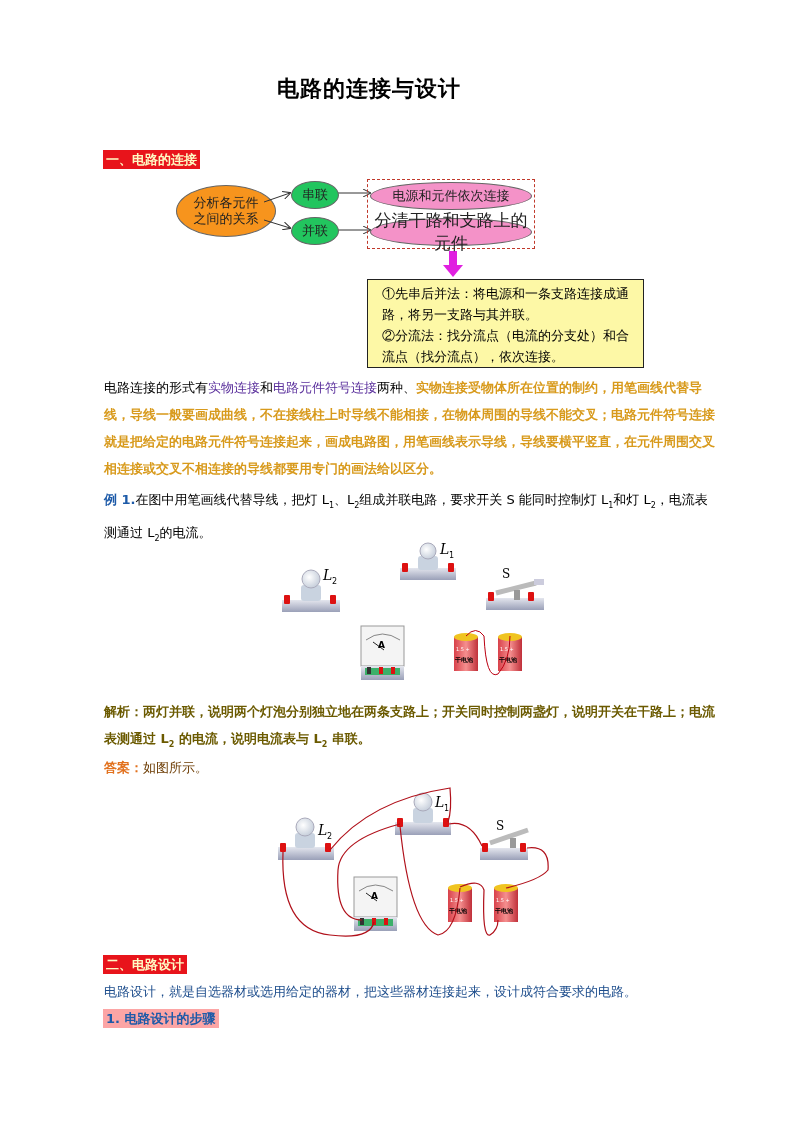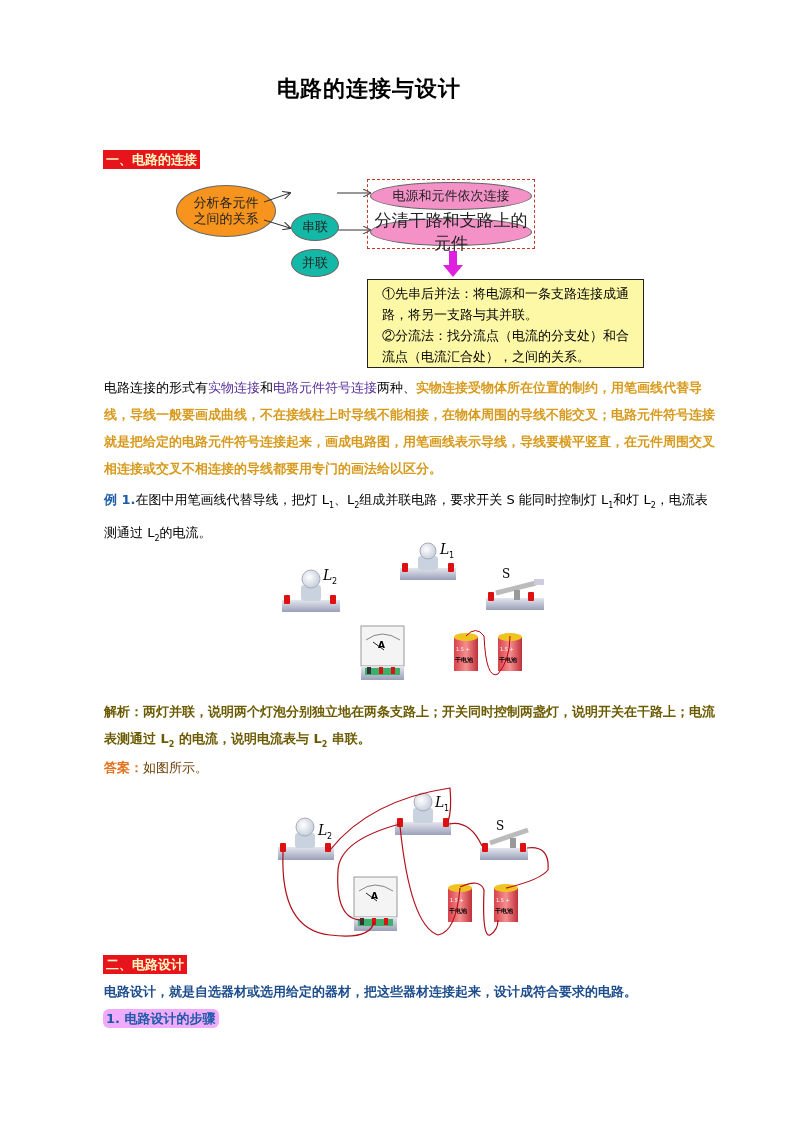--- a/index.html
+++ b/index.html
@@ -1,32 +1,32 @@
 <!DOCTYPE html>
 <html><head>
   <meta charset="utf-8">
   <style>
     html, body { margin: 0; padding: 0; background: #ffffff; }
     body { width: 794px; height: 1123px; position: relative; overflow: hidden;
       font-family: "DejaVu Sans", "Liberation Sans", sans-serif; color: #000; }
     .abs { position: absolute; }
     .title { left: 0; width: 738px; top: 74px; text-align: center; font-size: 22px; font-weight: bold; letter-spacing: 1px; }
     .sec-head { background: #e8141b; color: #fef9c3; font-weight: bold; font-size: 13px; padding: 1px 3px; line-height: 17px; }
-    .green-head { background: #f0abfc; color: #1d5aa8; font-weight: bold; font-size: 13px; padding: 1px 3px; line-height: 17px; border-radius: 6px; }
+    .green-head { background: #fca5a5; color: #1d5aa8; font-weight: bold; font-size: 13px; padding: 1px 3px; line-height: 17px; }
     .para { left: 104px; width: 616px; font-size: 13px; line-height: 27px; }
     .purple { color: #5a2f9c; }
     .orange { color: #d89a1c; font-weight: bold; }
     .olive { color: #6b5a00; font-weight: bold; }
     .answer-label { color: #e2711d; font-weight: bold; }
     .answer-text { color: #6b3a00; }
     .example-label { color: #1d5aa8; font-weight: bold; }
-    .blue-para { color: #1d4d8c; font-weight: bold; }
+    .blue-para { color: #1d4d8c; font-weight: normal; }
     .ellipse { position: absolute; border-radius: 50%; display: flex; align-items: center; justify-content: center; text-align: center; font-size: 13px; color: #222; font-family: "DejaVu Serif", serif; border: 1px solid #666; }
     .orange-ellipse { background: #f7941d; }
-    .cyan-ellipse { background: #14b8a6; margin-top: 32px; }
+    .cyan-ellipse { background: #22c55e; }
     .pink-ellipse { background: #f492c8; text-align: center; }
     .dashed-box { position: absolute; border: 1px dashed #c0392b; }
     .yellow-box { position: absolute; background: #fdf8a6; border: 1px solid #222; font-size: 13px; line-height: 21px; padding: 3px 14px; font-family: "DejaVu Serif", serif; box-sizing: border-box; }
     sub { font-size: 8px; }
     .italic-label { font-family: "DejaVu Serif", serif; font-style: italic; font-size: 14px; }
   </style>
 </head>
 <body>
 
 <div class="abs title">电路的连接与设计</div>
@@ -51,21 +51,21 @@
     <rect x="449" y="251" width="8" height="15" fill="#e020e0"></rect>
     <polygon points="443,265 463,265 453,277" fill="#e020e0"></polygon>
   </svg>
   <div class="ellipse cyan-ellipse" style="left:291px; top:181px; width:46px; height:26px;">串联</div>
   <div class="ellipse cyan-ellipse" style="left:291px; top:217px; width:46px; height:26px;">并联</div>
   <div class="dashed-box" style="left:367px; top:179px; width:166px; height:68px;"></div>
   <div class="ellipse pink-ellipse" style="left:370px; top:182px; width:160px; height:26px;">电源和元件依次连接</div>
   <div class="ellipse pink-ellipse" style="left:370px; top:218px; width:160px; height:26px; font-size:17px;">分清干路和支路上的元件</div>
   <div class="yellow-box" style="left:367px; top:279px; width:277px; height:89px;">
     <div>①先串后并法：将电源和一条支路连接成通路，将另一支路与其并联。</div>
-    <div>②分流法：找分流点（电流的分支处）和合流点（电流汇合处），之间的关系。</div>
+    <div>②分流法：找分流点（电流的分支处）和合流点（找分流点），依次连接。</div>
   </div>
 </div>
 
 <div class="abs para" style="top:374px; width:616px;">
   <span style="padding-left:0;">电路连接的形式有</span><span class="purple">实物连接</span><span>和</span><span class="purple">电路元件符号连接</span><span>两种、</span><span class="orange">实物连接受物体所在位置的制约，用笔画线代替导线，导线一般要画成曲线，不在接线柱上时导线不能相接，在物体周围的导线不能交叉；电路元件符号连接就是把给定的电路元件符号连接起来，画成电路图，用笔画线表示导线，导线要横平竖直，在元件周围交叉相连接或交叉不相连接的导线都要用专门的画法给以区分。</span>
 </div>
 
 <div class="abs para" style="top:486px;">
   <span class="example-label">例 1.</span><span>在图中用笔画线代替导线，把灯 L</span><sub>1</sub><span>、L</span><sub>2</sub><span>组成并联电路，要求开关 S 能同时控制灯 L</span><sub>1</sub><span>和灯 L</span><sub>2</sub><span>，电流表测通过 L</span><sub>2</sub><span>的电流。</span>
 </div>

